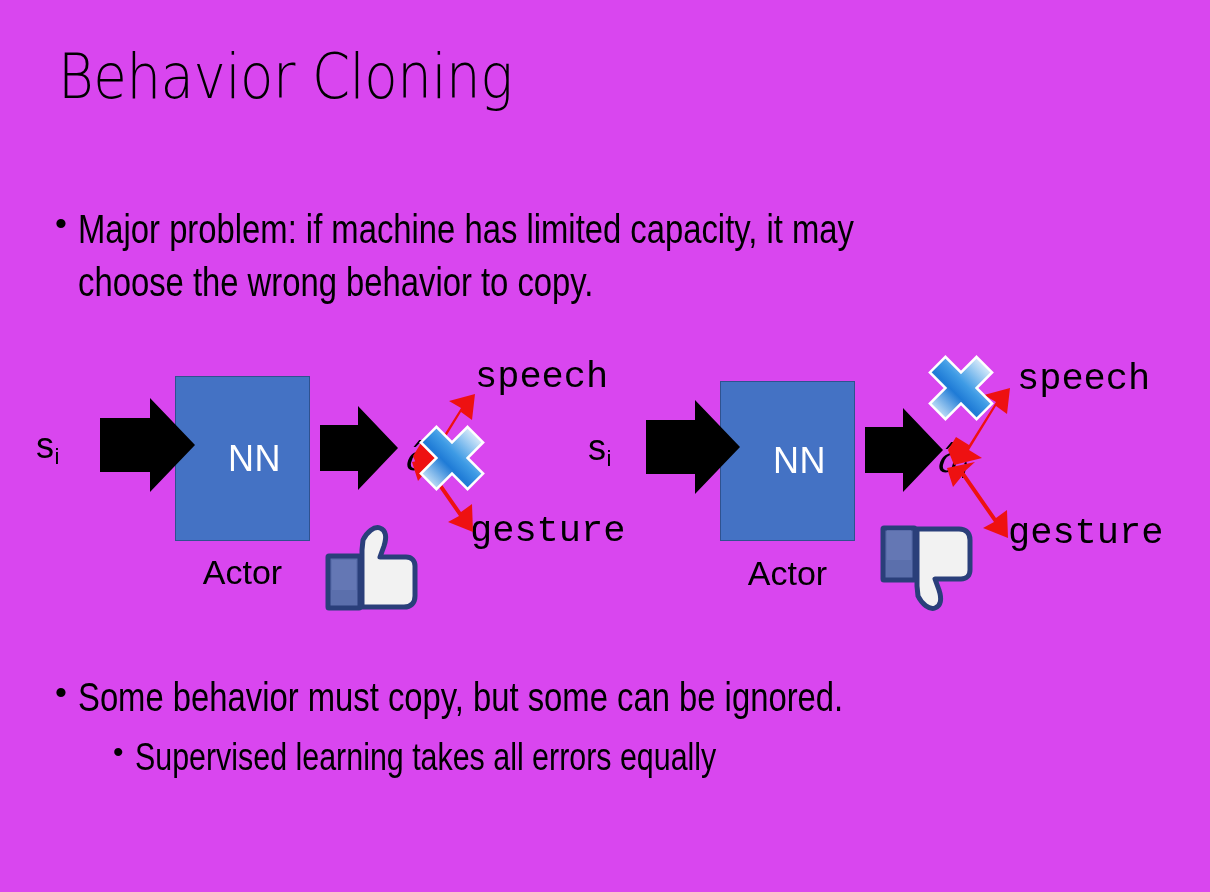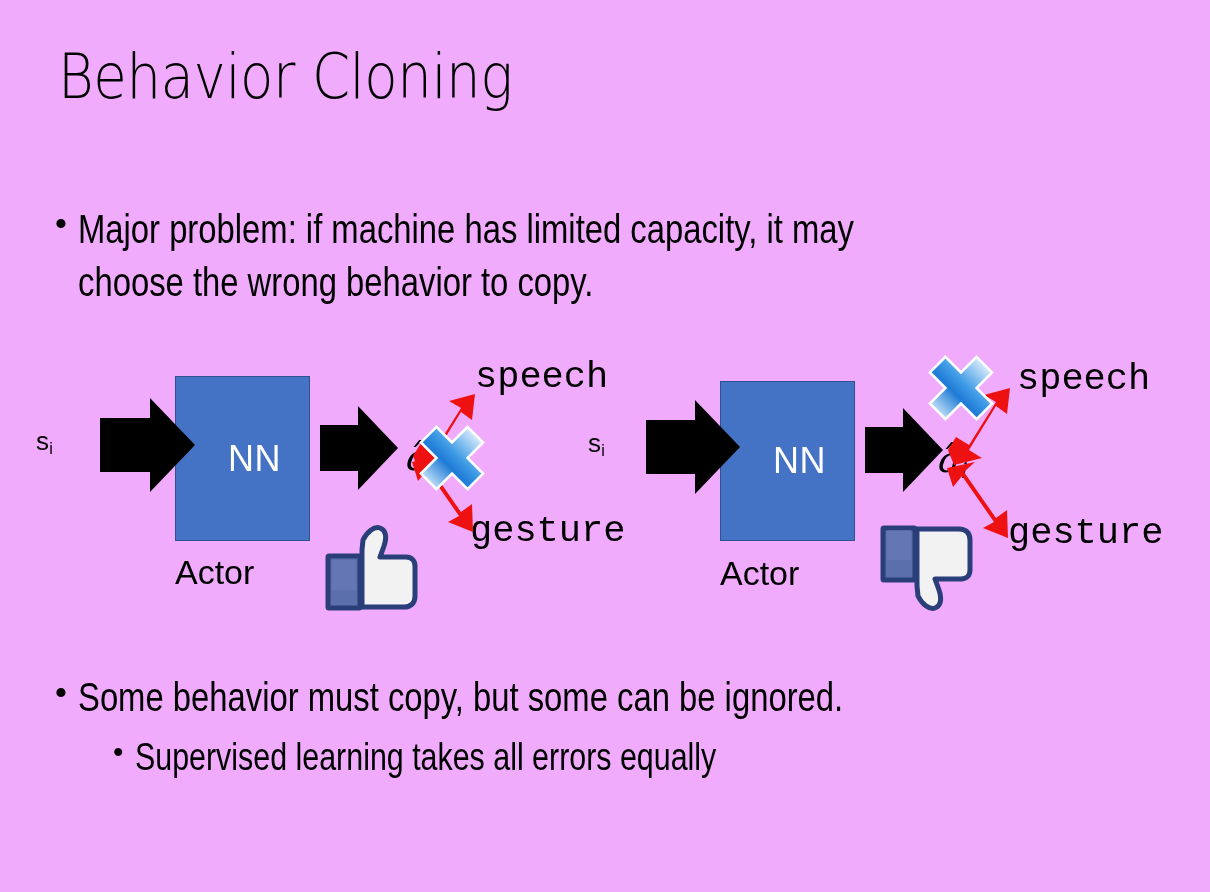--- a/index.html
+++ b/index.html
@@ -13,21 +13,21 @@
     height: 892px;
     position: relative;
     overflow: hidden;
     font-family: "Liberation Sans", sans-serif;
     color: #000000;
   }
 
   .slide {
     position: absolute;
     inset: 0;
-    background: #f0abfc;
+    background: #d946ef;
     padding-left: 28px;
   }
 
   
   .slide-title {
     position: absolute;
     left: 58px;
     top: 44px;
     font-family: "DejaVu Sans", sans-serif;
     font-size: 62px;
@@ -103,21 +103,21 @@
     position: absolute;
     top: 340px;
     height: 290px;
   }
   #diagram-left  { left: 20px;  width: 600px; }
   #diagram-right { left: 570px; width: 630px; }
 
   .state-label {
     position: absolute;
     font-family: "Liberation Sans", sans-serif;
-    font-size: 26px;
+    font-size: 36px;
     line-height: 1;
     color: #000000;
     white-space: nowrap;
   }
   .state-label sub {
     font-size: 0.62em;
     vertical-align: baseline;
     position: relative;
     top: 0.26em;
     left: 0.02em;
@@ -140,21 +140,21 @@
     letter-spacing: 0.5px;
     margin-left: 24px;
   }
 
   .actor-label {
     position: absolute;
     font-family: "Liberation Sans", sans-serif;
     font-size: 34px;
     color: #000000;
     white-space: nowrap;
-    text-align: left;
+    text-align: center;
   }
 
   .action-label {
     position: absolute;
     font-family: "DejaVu Serif", serif;
     font-style: italic;
     font-size: 38px;
     line-height: 1;
     color: #000000;
     white-space: nowrap;

